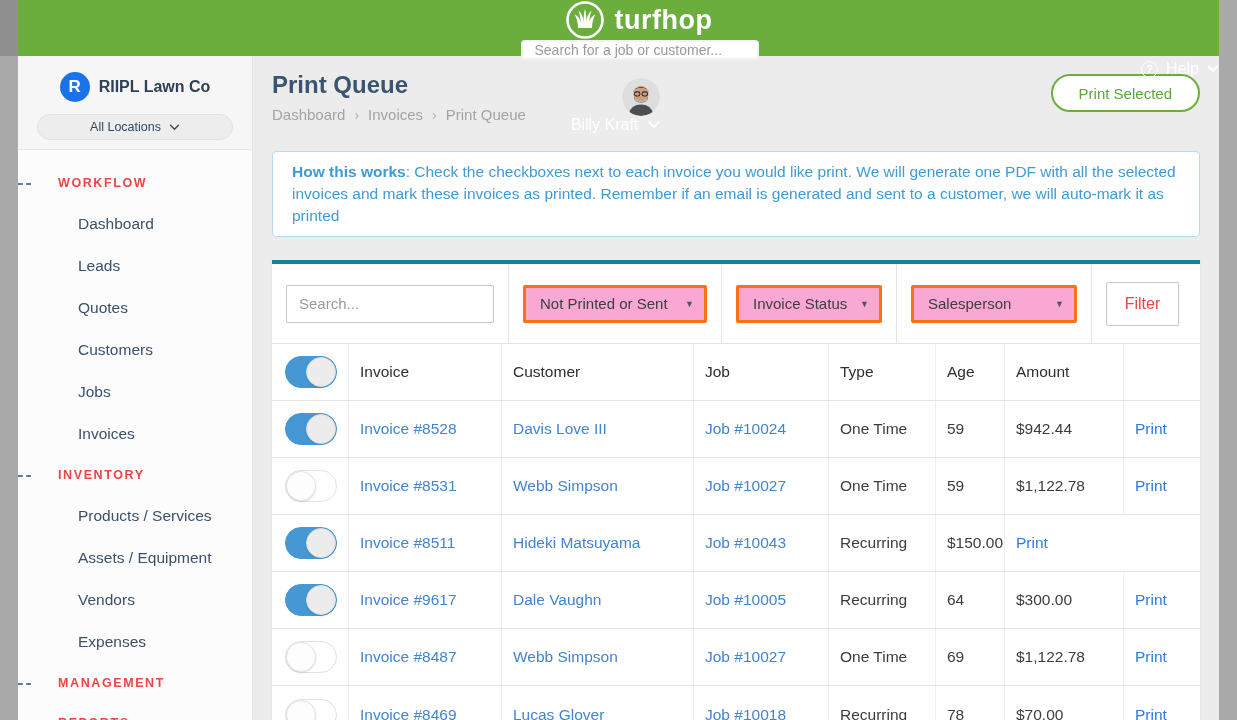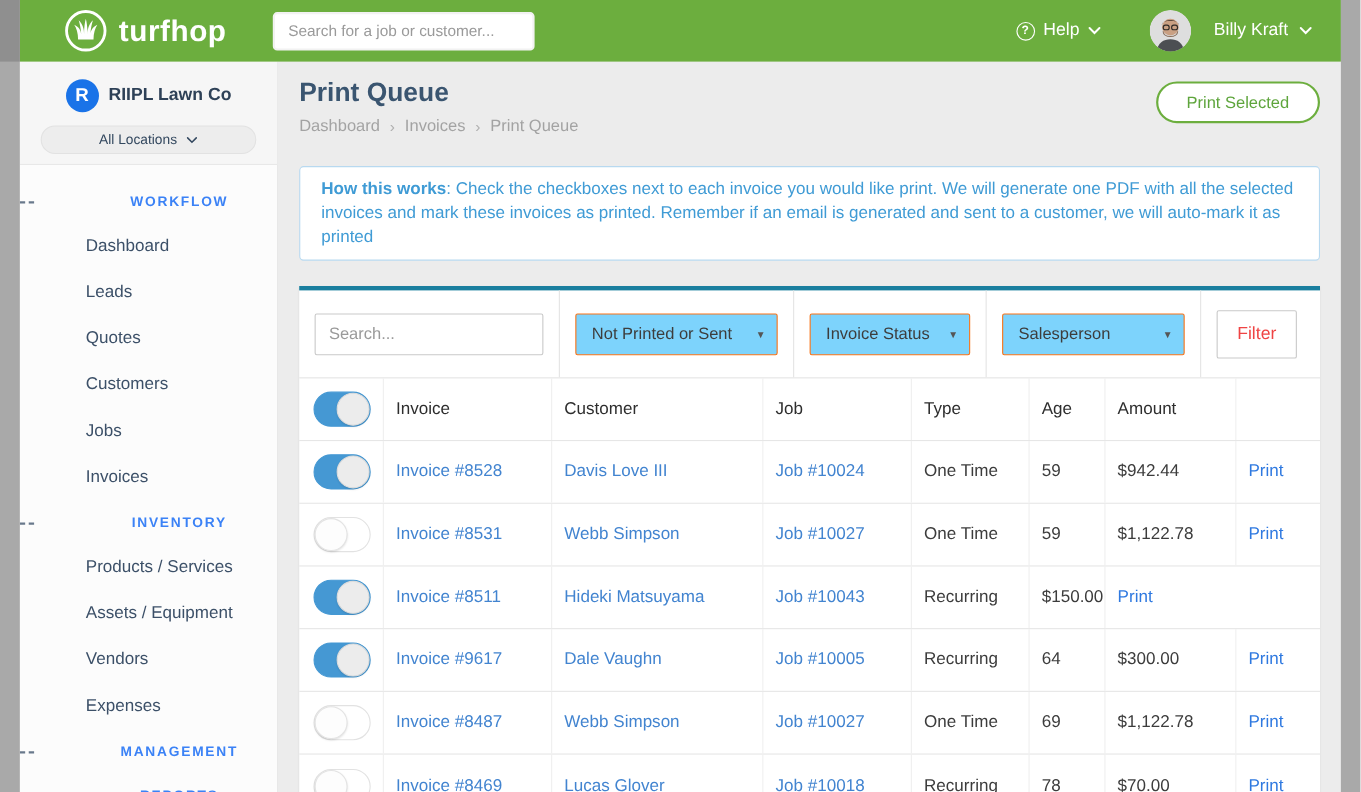--- a/index.html
+++ b/index.html
@@ -8,41 +8,41 @@
 
   
   .edge { position:absolute; top:0; bottom:0; width:18px; background:#a9a9a9; z-index:50; }
   .edge-left { left:0; }
   .edge-right { right:0; }
   .edge-left::before { content:""; position:absolute; left:0; top:0; width:18px; height:56px; background:#8f8f8f; }
 
   .app { position:absolute; left:18px; right:18px; top:0; bottom:0; }
 
   
-  .topbar { position:absolute; left:0; right:0; top:0; height:56px; background:#6cae3e; display:flex; align-items:center; z-index:10; }
+  .topbar { position:absolute; left:0; right:0; top:0; height:56px; background:#6cae3e; display:flex; align-items:center; z-index:10;flex-direction:column; }
   .brand { display:flex; align-items:center; margin-left:40px; gap:10px; }
   .brand-logo { width:40px; height:40px; display:block; }
   .brand-name { color:#fff; font-size:27px; font-weight:bold; letter-spacing:.5px; }
   .global-search { margin-left:42px; width:238px; height:35px; border:2px solid #f2f2f2; border-radius:4px; padding:0 12px; font-size:14px; color:#444; outline:none; background:#fff; }
   .global-search::placeholder { color:#9a9a9a; }
   .help-group { margin-left:auto; display:flex; align-items:center; gap:8px; color:#fff; font-size:16px; cursor:pointer; }
   .help-circle { width:17px; height:17px; border:1.5px solid #fff; border-radius:50%; font-size:11px; line-height:14px; text-align:center; font-weight:bold; }
   .chev { width:12px; height:8px; display:block; }
   .avatar { width:38px; height:38px; border-radius:50%; overflow:hidden; margin-left:44px; flex:none; }
   .user-group { display:flex; align-items:center; gap:10px; color:#fff; font-size:16px; margin:0 26px 0 20px; cursor:pointer; }
 
   
   .sidebar { position:absolute; left:0; top:56px; bottom:0; width:235px; background:#fcfcfc; border-right:1px solid #e3e3e3; }
   .sidebar-top { height:94px; background:#f6f6f6; border-bottom:1px solid #e8e8e8; padding-top:16px; }
   .company-row { display:flex; align-items:center; justify-content:center; gap:9px; }
   .company-logo { width:30px; height:30px; border-radius:50%; background:#1a73e8; color:#fff; font-weight:bold; font-size:17px; display:flex; align-items:center; justify-content:center; }
   .company-name { color:#2e4157; font-size:16px; font-weight:bold; }
   .location-pill { margin:12px auto 0; width:196px; height:26px; border-radius:13px; background:#ededed; border:1px solid #e2e2e2; display:flex; align-items:center; justify-content:center; gap:8px; font-size:12.5px; color:#33485f; cursor:pointer; }
   .snav { padding-top:13px; }
-  .nav-section-label { position:relative; height:40px; line-height:40px; padding-left:56px; font-size:12.5px; font-weight:bold; letter-spacing:1.6px; color:#3b82f6;text-align:center; }
+  .nav-section-label { position:relative; height:40px; line-height:40px; padding-left:40px; font-size:12.5px; font-weight:bold; letter-spacing:1.6px; color:#ef4444; }
   .nav-section-label::before { content:""; position:absolute; left:0; top:50%; width:13px; border-top:2px dashed #69798c; }
   .nav-item { height:42px; line-height:42px; padding-left:60px; font-size:15.5px; color:#3c5068; cursor:pointer; }
 
   
   .main { position:absolute; left:235px; right:0; top:56px; bottom:0; background:#ececec; padding:0 19px; overflow:hidden; }
   .page-head { display:flex; align-items:flex-start; }
   .page-title { margin-top:14px; font-size:24px; line-height:30px; font-weight:bold; color:#3a5570; }
   .breadcrumb { margin-top:6px; font-size:15px; color:#a3a3a3; display:flex; gap:9px; align-items:center; }
   .crumb-sep { color:#b0b0b0; font-size:14px; }
   .btn-print-selected { margin-left:auto; margin-top:18px; height:38px; padding:0 26px; border-radius:19px; background:#fff; border:2px solid #6cae3e; color:#5ea53c; font-size:15px; cursor:pointer; font-family:inherit; }
@@ -51,21 +51,21 @@
   .info-box b { font-weight:bold; }
 
   .card { margin-top:23px; background:#fff; border-top:4px solid #1a7f9f; box-shadow:0 1px 2px rgba(0,0,0,.08); height:520px; }
 
   .filter-row { display:flex; height:80px; border-bottom:1px solid #e4e4e4; }
   .fcell { padding:13px 14px; border-right:1px solid #e4e4e4; display:flex; align-items:center; }
   .fcell:last-child { border-right:none; }
   .fc-search { width:237px; } .fc-printed { width:213px; } .fc-status { width:175px; } .fc-sales { width:195px; } .fc-btn { flex:1; }
   .filter-search { width:100%; height:38px; border:1px solid #c9c9c9; border-radius:2px; padding:0 12px; font-size:15px; color:#444; outline:none; }
   .filter-search::placeholder { color:#9a9a9a; }
-  .fselect { width:100%; height:38px; border:1px solid #f97316; border-radius:2px; background:#7dd3fc; display:flex; align-items:center; padding:0 10px 0 14px; font-size:15px; color:#3d3d3d; cursor:pointer; }
+  .fselect { width:100%; height:38px; border:3px solid #f97316; border-radius:2px; background:#f9a8d4; display:flex; align-items:center; padding:0 10px 0 14px; font-size:15px; color:#3d3d3d; cursor:pointer; }
   .fselect .caret { margin-left:auto; font-size:9px; color:#555; }
   .btn-filter { width:73px; height:44px; background:#fff; border:1px solid #c9c9c9; border-radius:2px; font-size:16px; color:#ef4444; cursor:pointer; font-family:inherit; }
 
   .tbl-row { display:grid; grid-template-columns:77px 153px 192px 135px 107px 69px 119px 75px; border-bottom:1px solid #e6e6e6; height:57px; }
   .tbl-row:last-child { border-bottom:none; }
   .cell { border-right:1px solid #efefef; display:flex; align-items:center; padding-left:11px; font-size:15.5px; color:#3c3c3c; overflow:hidden; white-space:nowrap; }
   .cell:last-child { border-right:none; }
   .cell-toggle { padding-left:13px; }
   .th .cell { font-weight:500; color:#2e2e2e; font-size:15.5px;text-align:right; }
   .link { color:#4284d0; cursor:pointer; }

